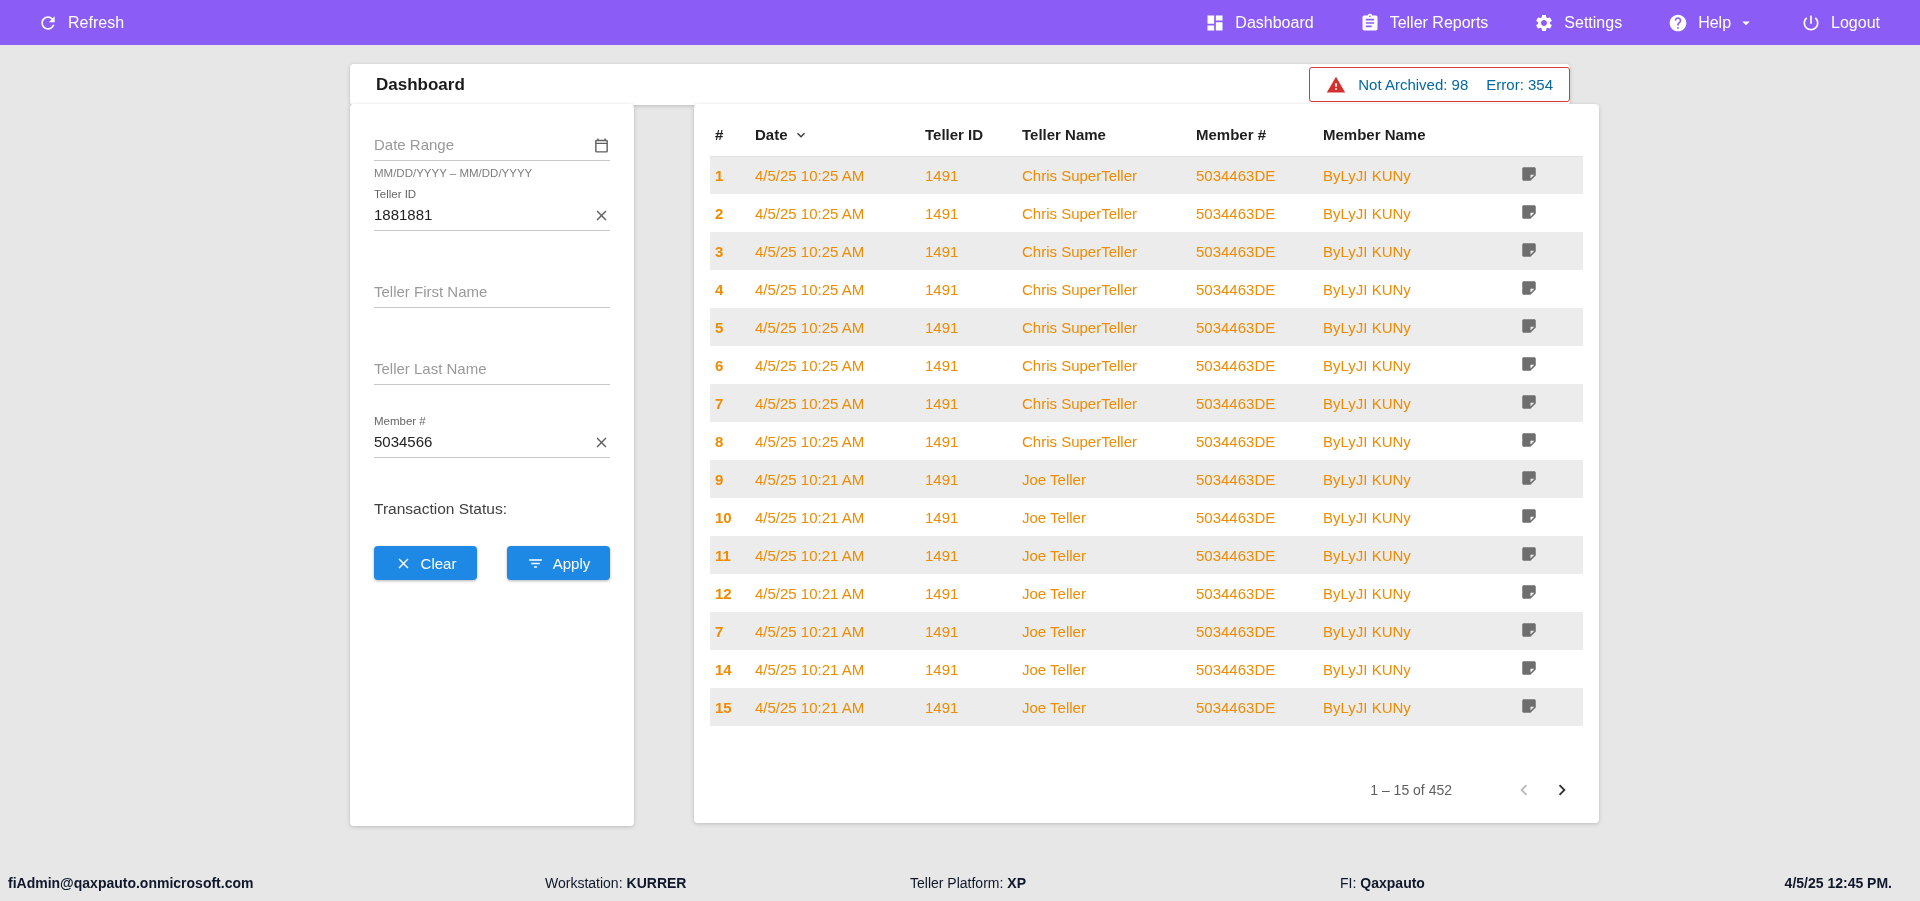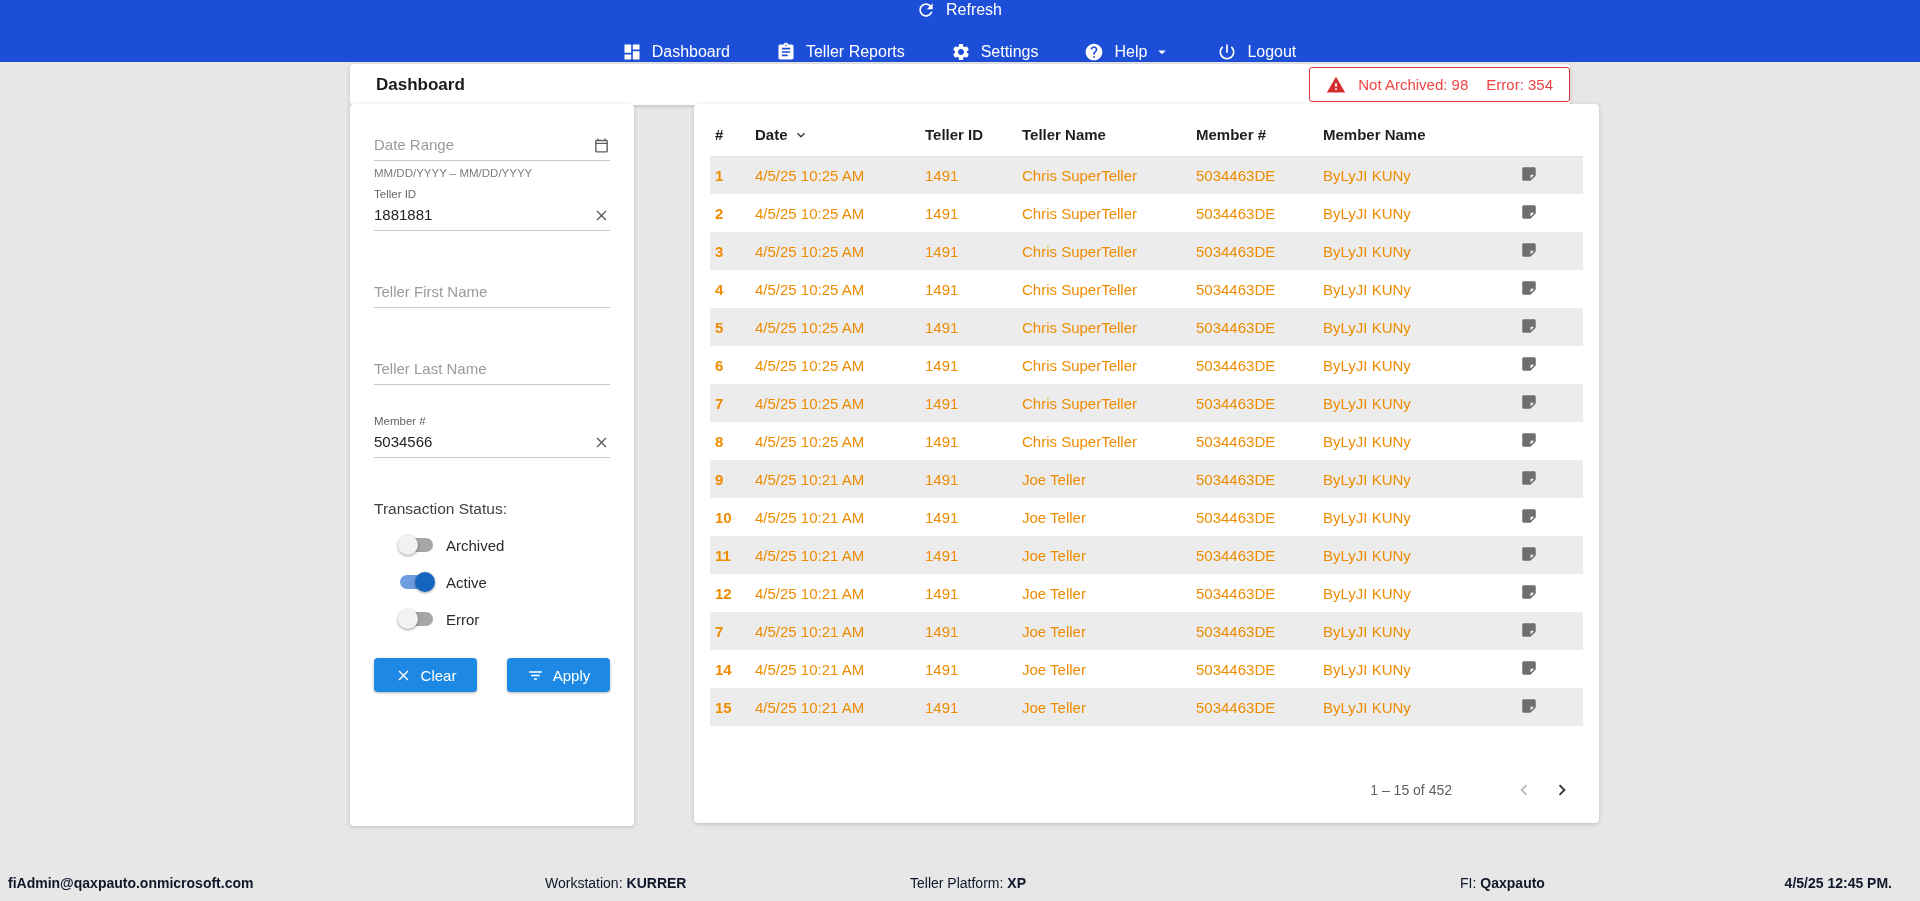--- a/index.html
+++ b/index.html
@@ -5,41 +5,41 @@
   * { box-sizing: border-box; }
   html,body { margin:0; padding:0; }
   body {
     width:1920px; height:901px; position:relative; overflow:hidden;
     background:#e7e7e7; font-family:"Liberation Sans", sans-serif; color:#222;
   }
   svg { display:block; }
 
   
   .navbar {
-    height:62px; background:#1d4ed8; color:#fff;
-    display:flex; align-items:center; justify-content:space-between; padding:0 40px 0 38px;flex-direction:column;
+    height:45px; background:#8b5cf6; color:#fff;
+    display:flex; align-items:center; justify-content:space-between; padding:0 40px 0 38px;
   }
   .nav-item {
     display:flex; align-items:center; gap:10px; font-size:16px; color:#fff;
     background:none; border:none; cursor:pointer; font-family:inherit; padding:0;
   }
   .nav-right { display:flex; align-items:center; gap:46px; }
   .nav-icon svg { width:20px; height:20px; fill:#fff; }
   .chev-icon svg { width:18px; height:18px; fill:#fff; margin-left:-4px; }
 
   
   .header-card {
     position:absolute; left:350px; top:64px; width:1220px; height:41px;
     background:#fff; border-radius:4px; box-shadow:0 1px 4px rgba(0,0,0,.18);
     display:flex; align-items:center; justify-content:space-between;
   }
   .page-title { font-size:17px; font-weight:bold; color:#1a1a1a; padding-left:26px; }
   .alert-box {
     height:35px; border:1px solid #d43a3a; border-radius:3px; background:#fff;
-    display:flex; align-items:center; gap:12px; padding:0 16px; color:#ef4444; font-size:15px;
+    display:flex; align-items:center; gap:12px; padding:0 16px; color:#0369a1; font-size:15px;
   }
   .alert-box .warn svg { width:20px; height:20px; fill:#d32f2f; }
   .alert-seg { white-space:nowrap; }
   .alert-gap { margin-left:6px; }
 
   
   .content { position:absolute; left:350px; top:104px; display:flex; gap:60px; }
 
   
   .filter-card {
@@ -108,21 +108,21 @@
   .pag-btn svg { width:22px; height:22px; }
   .pag-btn.prev svg { fill:#b9b9b9; }
   .pag-btn.next svg { fill:#2f2f2f; }
 
   
   .footer { position:absolute; left:0; right:0; bottom:0; height:34px; font-size:14px; color:#0f172a; }
   .footer .f-item { position:absolute; top:8px; white-space:nowrap; }
   .f-email { left:8px; font-weight:bold; }
   .f-workstation { left:545px; }
   .f-platform { left:910px; }
-  .f-fi { left:1460px; }
+  .f-fi { left:1340px; }
   .f-date { right:28px; font-weight:bold; }
   .f-item b { margin-left:4px; font-weight:bold; }
 </style>
 </head>
 <body>
 
 <div class="navbar">
   <button class="nav-item">
     <span class="nav-icon">
       <svg viewBox="0 0 24 24">
@@ -231,43 +231,20 @@
       <span class="field-icon">
         <svg viewBox="0 0 24 24">
             <path d="M19 6.41 17.59 5 12 10.59 6.41 5 5 6.41 10.59 12 5 17.59 6.41 19 12 13.41 17.59 19 19 17.59 13.41 12z"></path>
           </svg>
       </span>
     </div>
 
 
     <div class="status-label">Transaction Status:</div>
 
-    <div class="toggles">
-
-        <div class="toggle-row">
-          <span class="switch">
-            <span class="thumb"></span>
-          </span>
-          <span class="toggle-label">Archived</span>
-        </div>
-
-        <div class="toggle-row">
-          <span class="switch on">
-            <span class="thumb"></span>
-          </span>
-          <span class="toggle-label">Active</span>
-        </div>
-
-        <div class="toggle-row">
-          <span class="switch">
-            <span class="thumb"></span>
-          </span>
-          <span class="toggle-label">Error</span>
-        </div>
-      </div>
 
     <div class="btn-row">
       <button class="btn">
         <svg viewBox="0 0 24 24">
             <path d="M19 6.41 17.59 5 12 10.59 6.41 5 5 6.41 10.59 12 5 17.59 6.41 19 12 13.41 17.59 19 19 17.59 13.41 12z"></path>
           </svg>
         <span>Clear</span>
       </button>
       <button class="btn">
         <svg viewBox="0 0 24 24">

